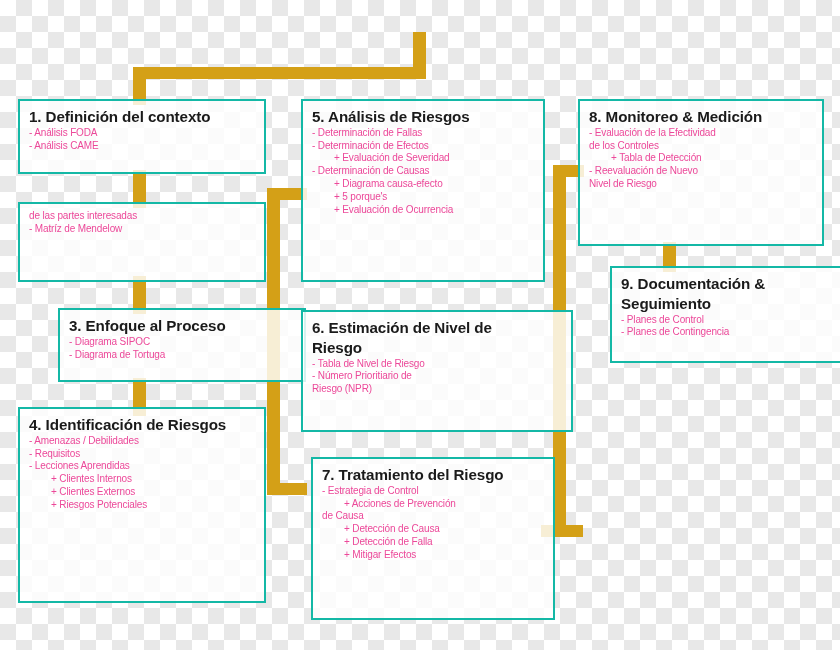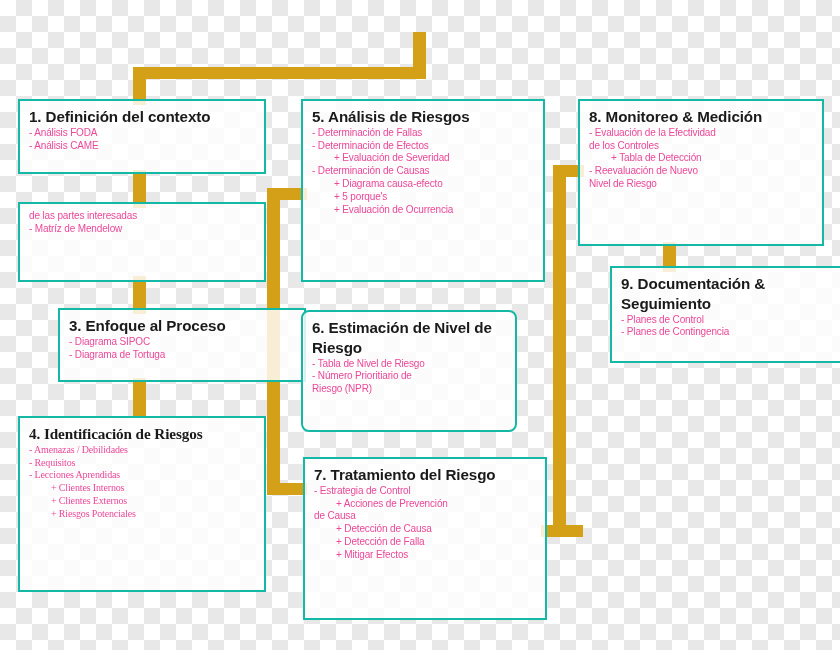--- a/index.html
+++ b/index.html
@@ -60,25 +60,25 @@
   }
 
   .node .line.ind {
     padding-left: 22px;
   }
 
   
   #n1 { left: 18px;  top: 99px;  width: 248px; height: 75px; }
   #n2 { left: 18px;  top: 202px; width: 248px; height: 80px; }
   #n3 { left: 18px;  top: 308px; width: 248px; height: 74px; margin-left: 40px; }
-  #n4 { left: 18px;  top: 416px; width: 248px; height: 176px; font-family: Liberation Serif, serif; }
+  #n4 { left: 18px;  top: 407px; width: 248px; height: 196px; }
 
   #n5 { left: 301px; top: 99px;  width: 244px; height: 183px; }
-  #n6 { left: 301px; top: 310px; width: 216px; height: 122px; border-radius: 8px; }
-  #n7 { left: 303px; top: 457px; width: 244px; height: 163px; }
+  #n6 { left: 301px; top: 310px; width: 272px; height: 122px; }
+  #n7 { left: 311px; top: 457px; width: 244px; height: 163px; }
 
   #n8 { left: 578px; top: 99px;  width: 246px; height: 147px; }
   #n9 { left: 578px; top: 266px; width: 246px; height: 97px; margin-left: 32px; }
 </style>
 </head>
 <body>
 
 <div id="diagram">
 
   <div class="conn" style="left:413px; top:32px; width:13px; height:42px;"></div>

